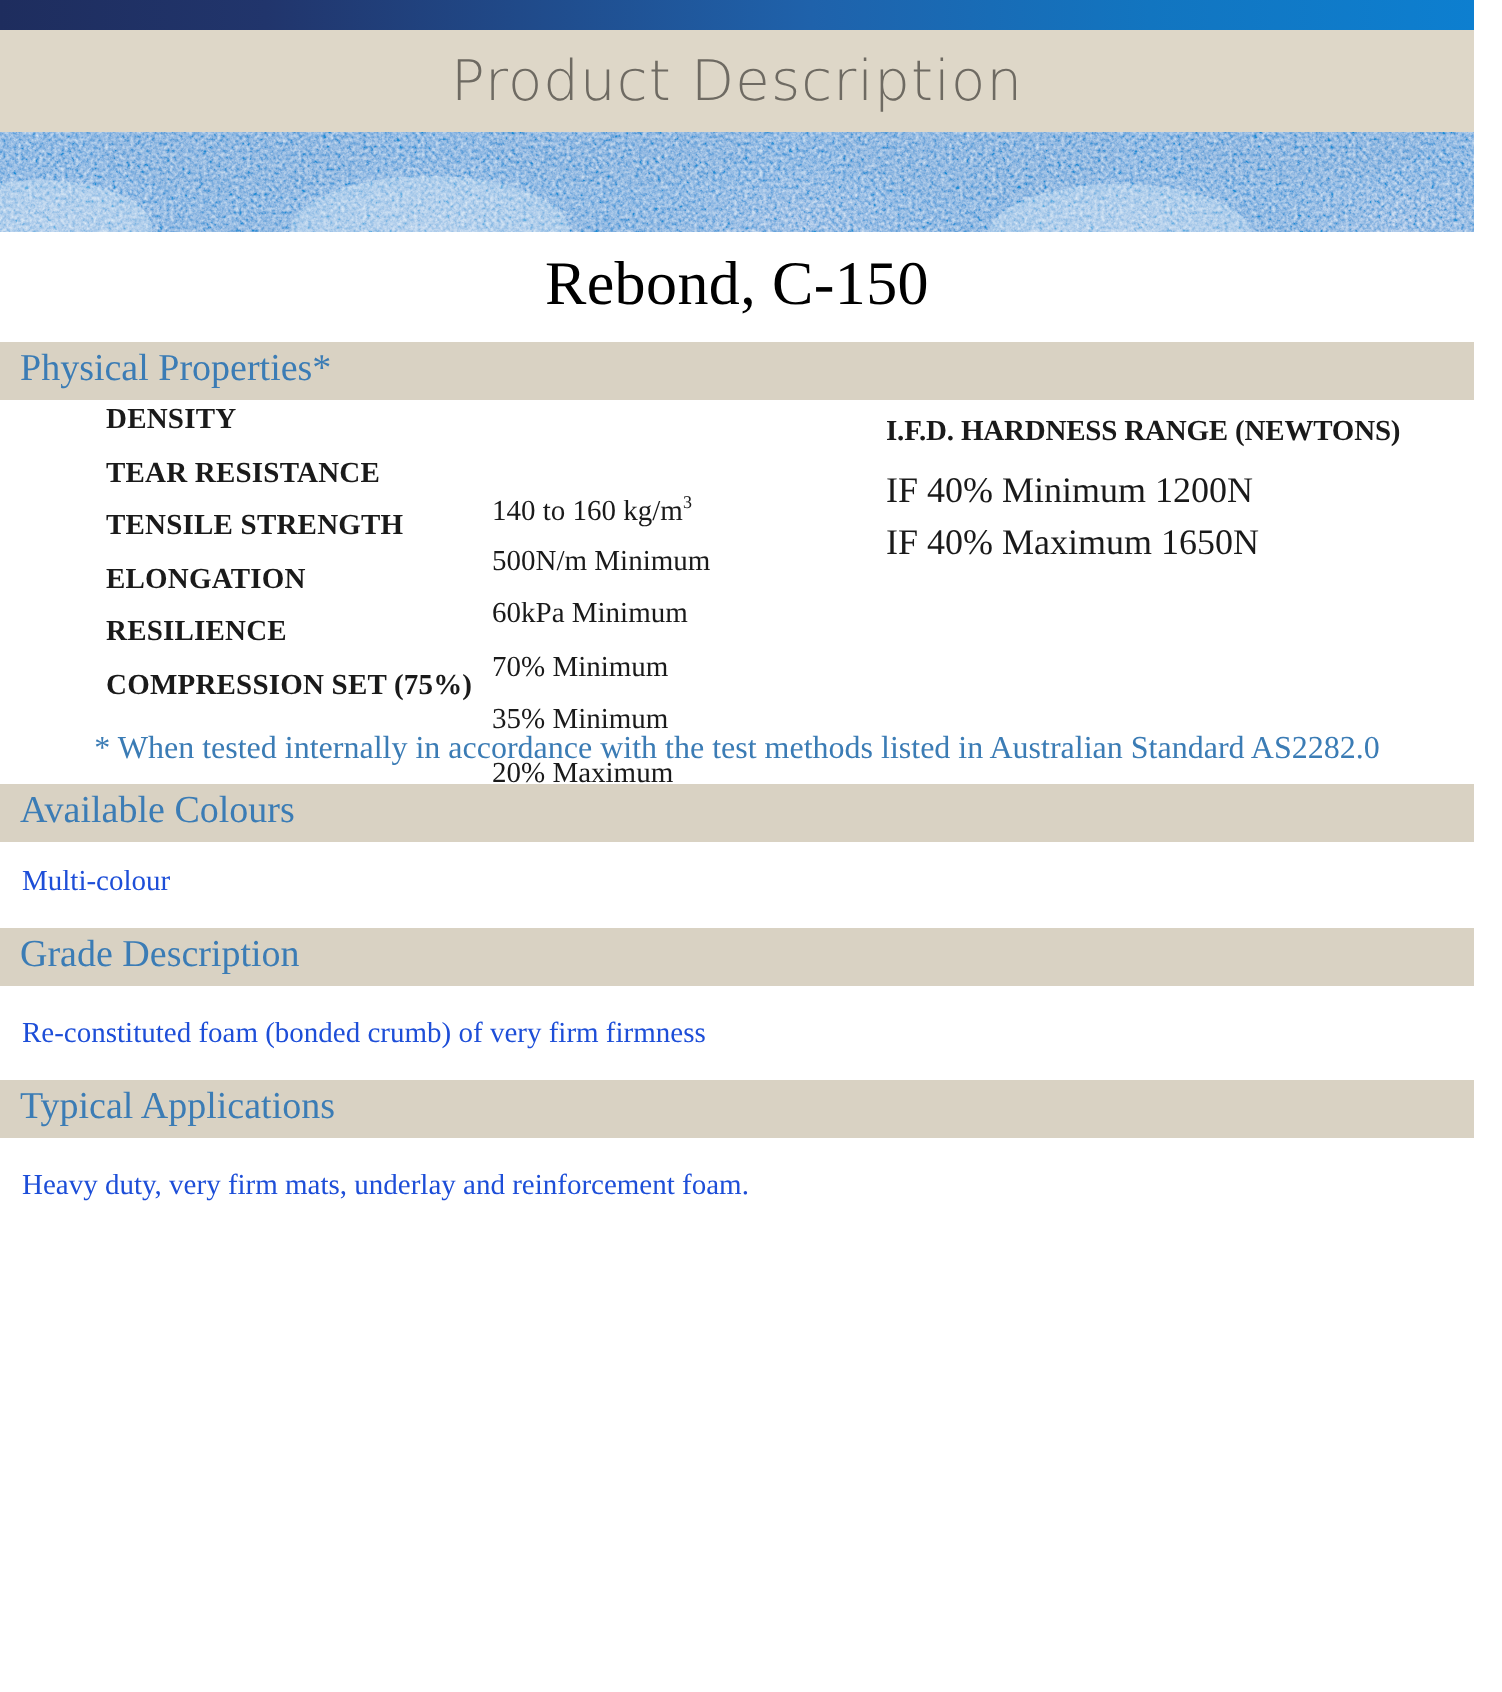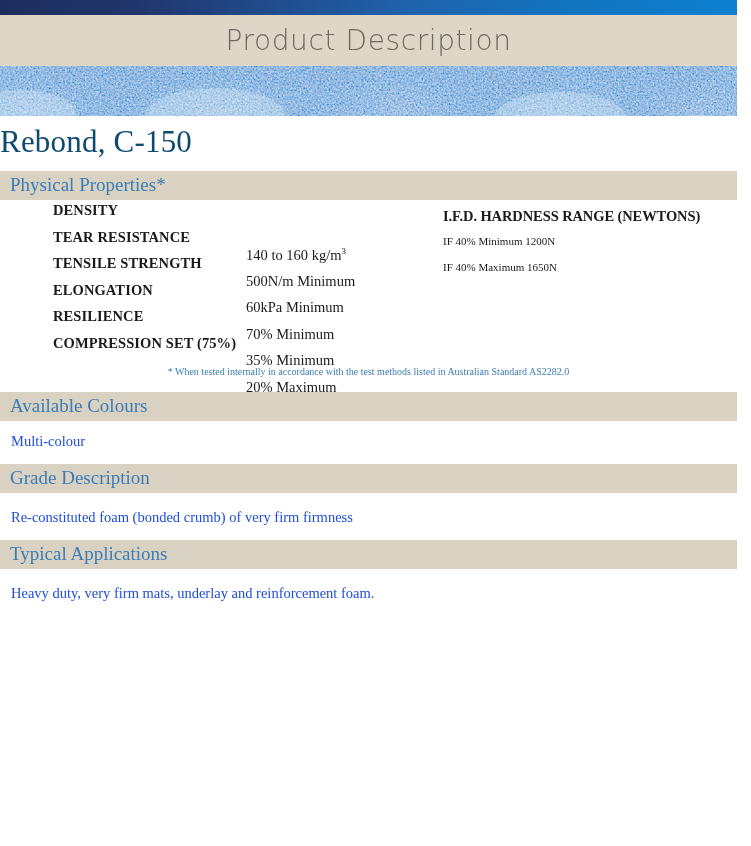--- a/index.html
+++ b/index.html
@@ -56,24 +56,24 @@
     overflow: hidden;
     background: #1b8fd6;
   }
   .wave-band svg { display: block; }
 
   
   .product-name {
     position: absolute;
     left: 0; top: 124px;
     width: 737px;
-    text-align: left;
+    text-align: center;
     font-family: "Liberation Serif", serif;
     font-size: 31px;
-    color: #0c4a6e;
+    color: #000000;
     letter-spacing: 0.2px;
   }
 
   
   .section-bar {
     position: absolute;
     left: 0;
     width: 737px;
     background: #d9d2c3;
     color: #3b7cb5;
@@ -116,31 +116,31 @@
     left: 443px;
     top: 0;
     font-weight: bold;
     font-size: 14.5px;
     color: #1a1a1a;
     letter-spacing: -0.1px;
   }
   .ifd-line {
     position: absolute;
     left: 443px;
-    font-size: 11px;
+    font-size: 18px;
     color: #1a1a1a;
   }
 
   .footnote {
     position: absolute;
     left: 0;
     top: 366px;
     width: 737px;
     text-align: center;
-    font-size: 10px;
+    font-size: 16px;
     color: #3b7cb5;
   }
 
   .body-text {
     position: absolute;
     left: 11px;
     font-size: 14.5px;
     color: #1d4ed8;
   }
 

